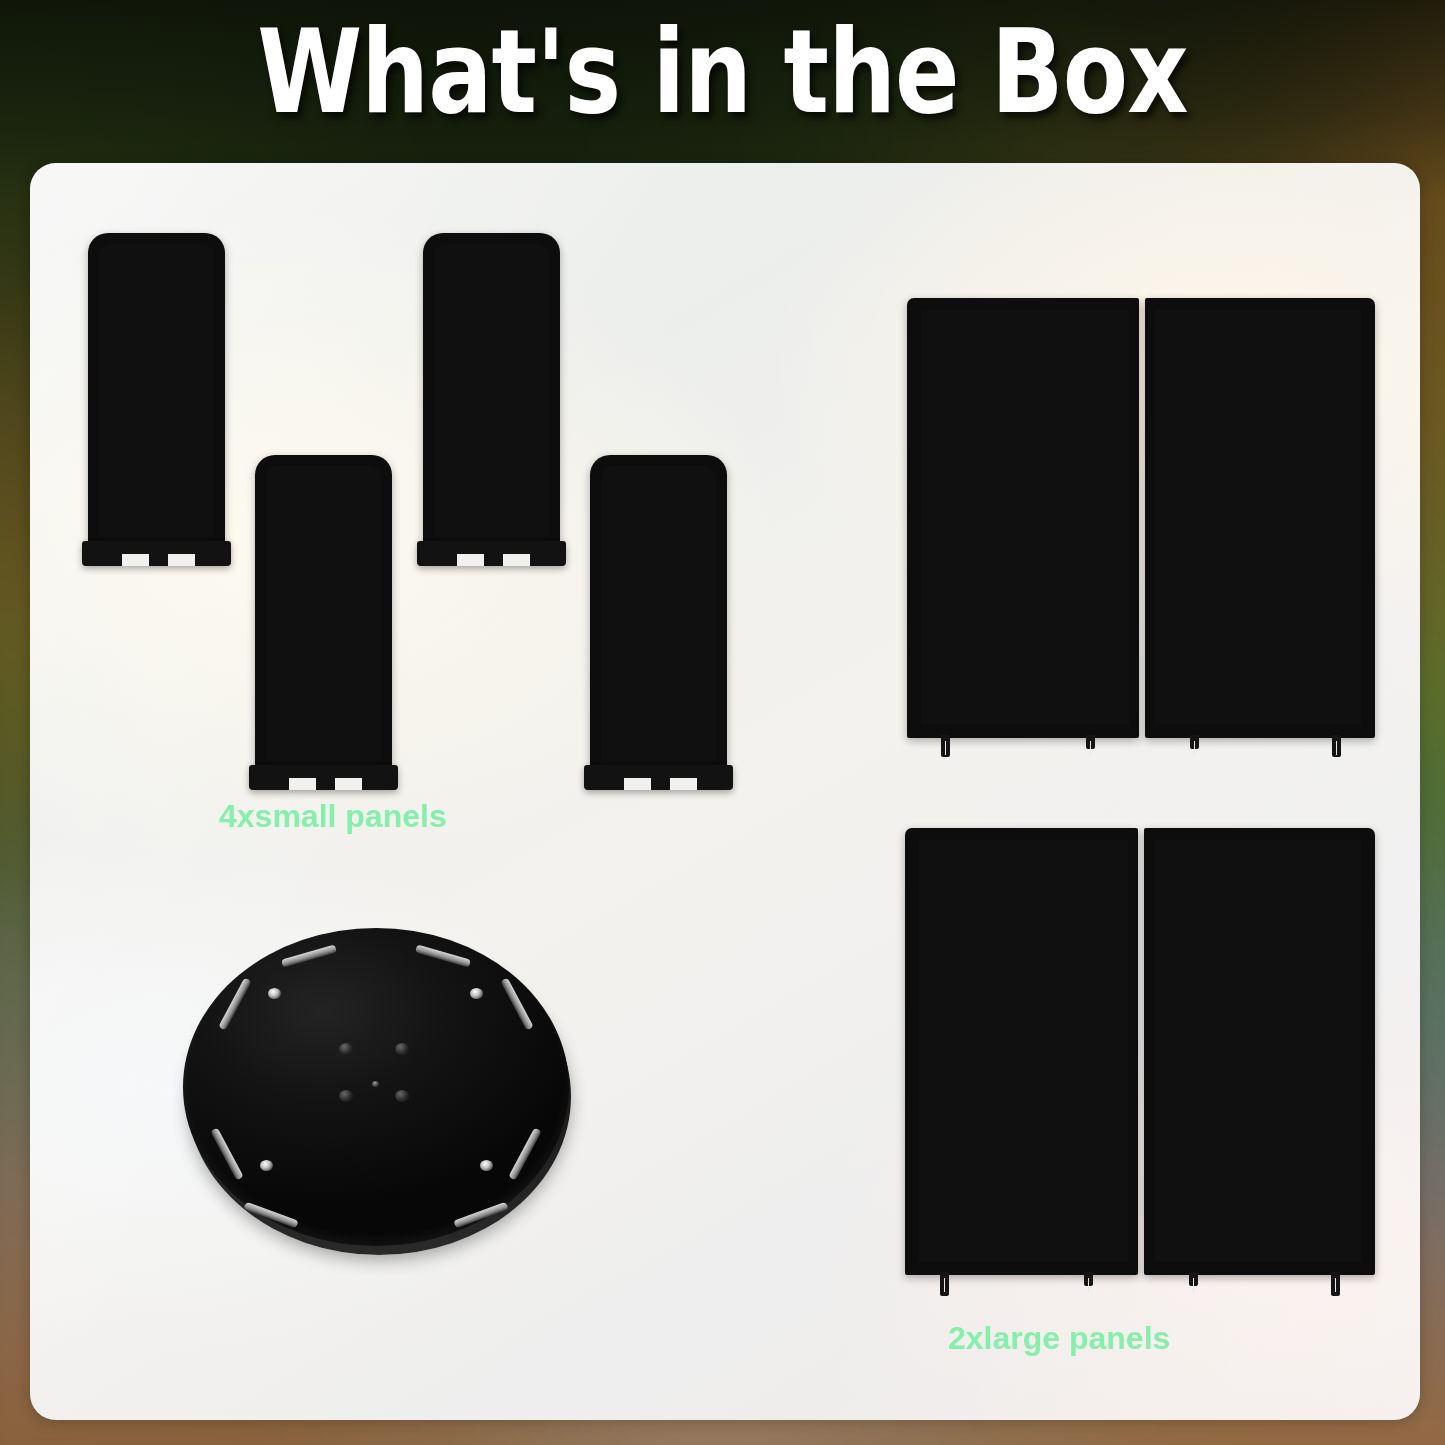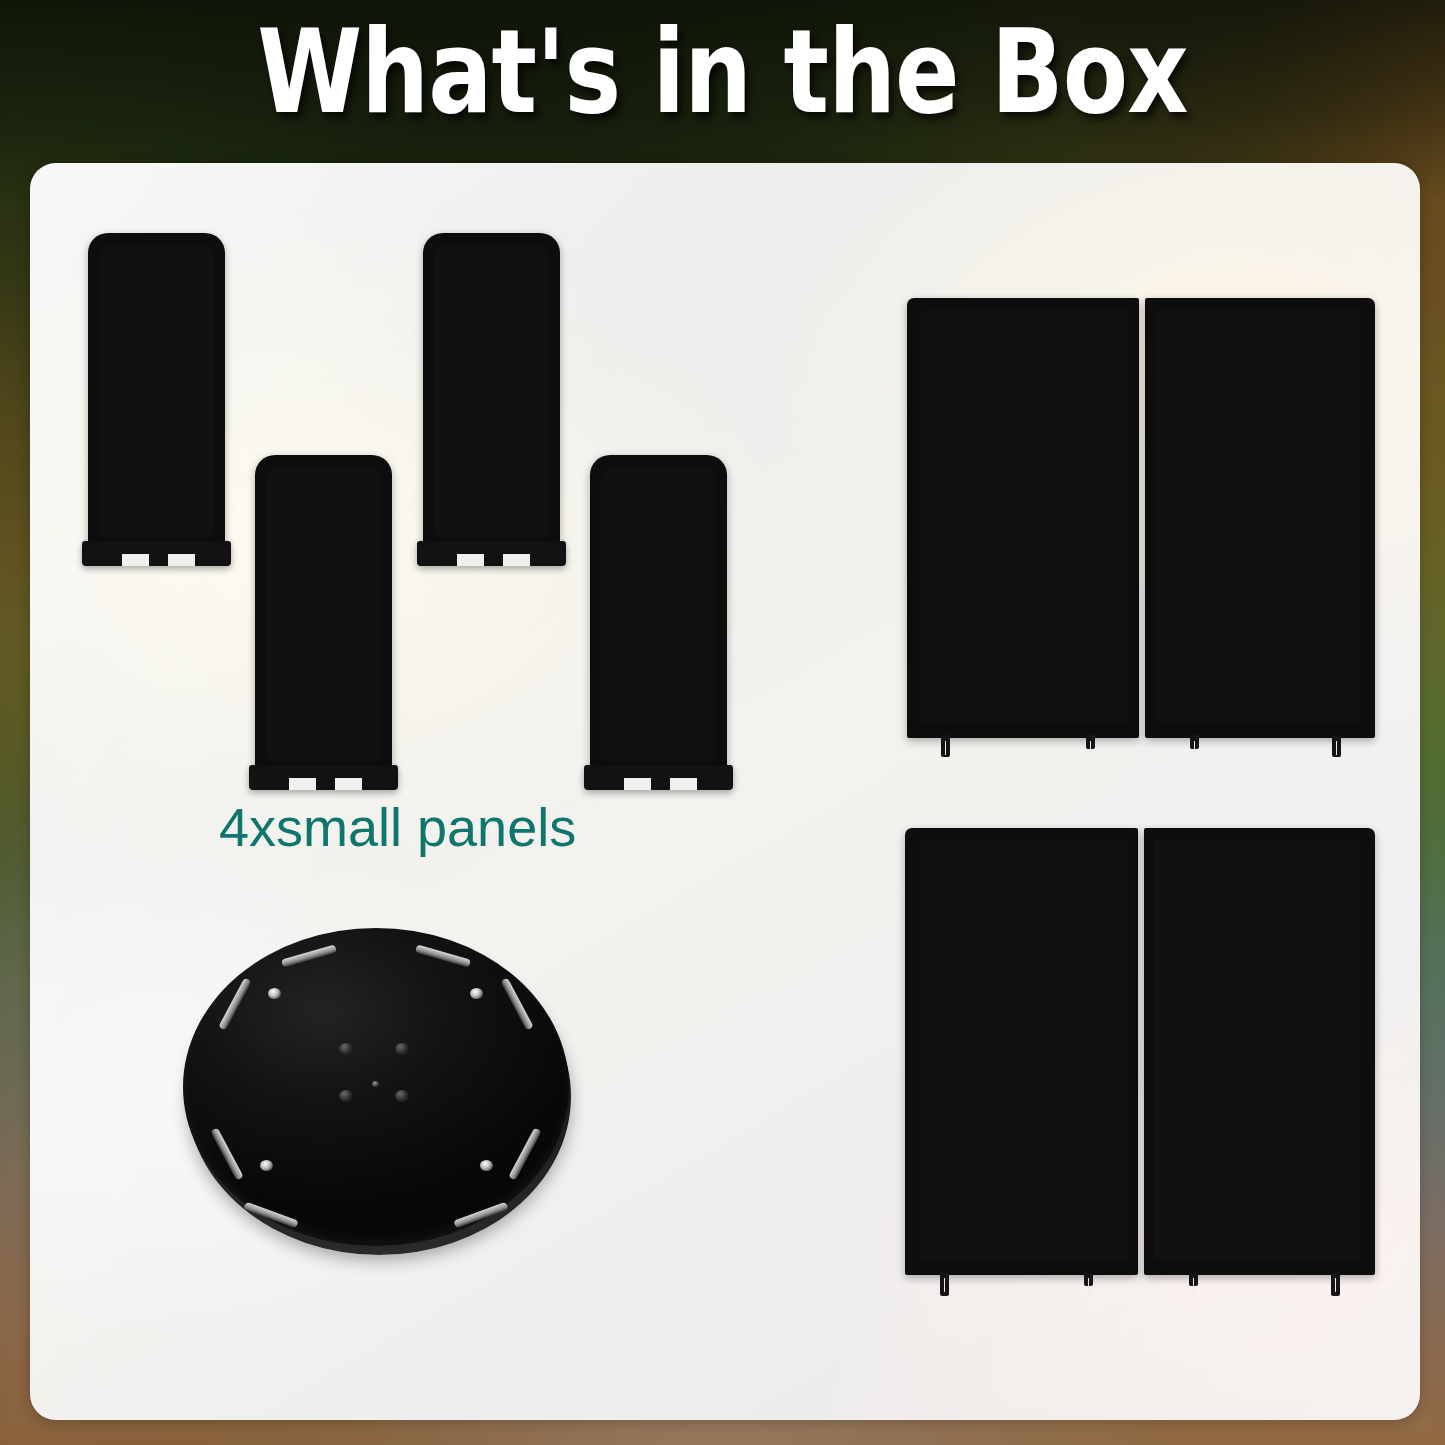--- a/index.html
+++ b/index.html
@@ -192,24 +192,24 @@
     position: absolute;
     left: 189px; top: 153px;
     width: 7px; height: 6px;
     border-radius: 50%;
     background: radial-gradient(circle at 40% 34%, #9a9a9a 0%, #3a3a3a 60%, #0d0d0d 100%);
   }
 
   
   .caption {
     position: absolute;
-    color: #0f766e;
+    color: #86efac;
     font-family: "Liberation Sans", sans-serif;
-    font-weight: 400;
-    font-size: 54px;
+    font-weight: 700;
+    font-size: 32px;
     line-height: 1;
     white-space: nowrap;
     user-select: none;
   }
 </style>
 </head>
 <body>
 
 <div id="stage">
 
@@ -304,14 +304,15 @@
 
       <div class="tray-bump" style="left:156px;top:115px;"></div>
       <div class="tray-bump" style="left:212px;top:115px;"></div>
       <div class="tray-bump" style="left:156px;top:162px;"></div>
       <div class="tray-bump" style="left:212px;top:162px;"></div>
       <div class="tray-center"></div>
     </div>
   </div>
 
   <div class="caption" style="left:219px;top:800px;">4xsmall panels</div>
+  <div class="caption" style="left:948px;top:1322px;">2xlarge panels</div>
 
 </div>
 
 </body></html>

